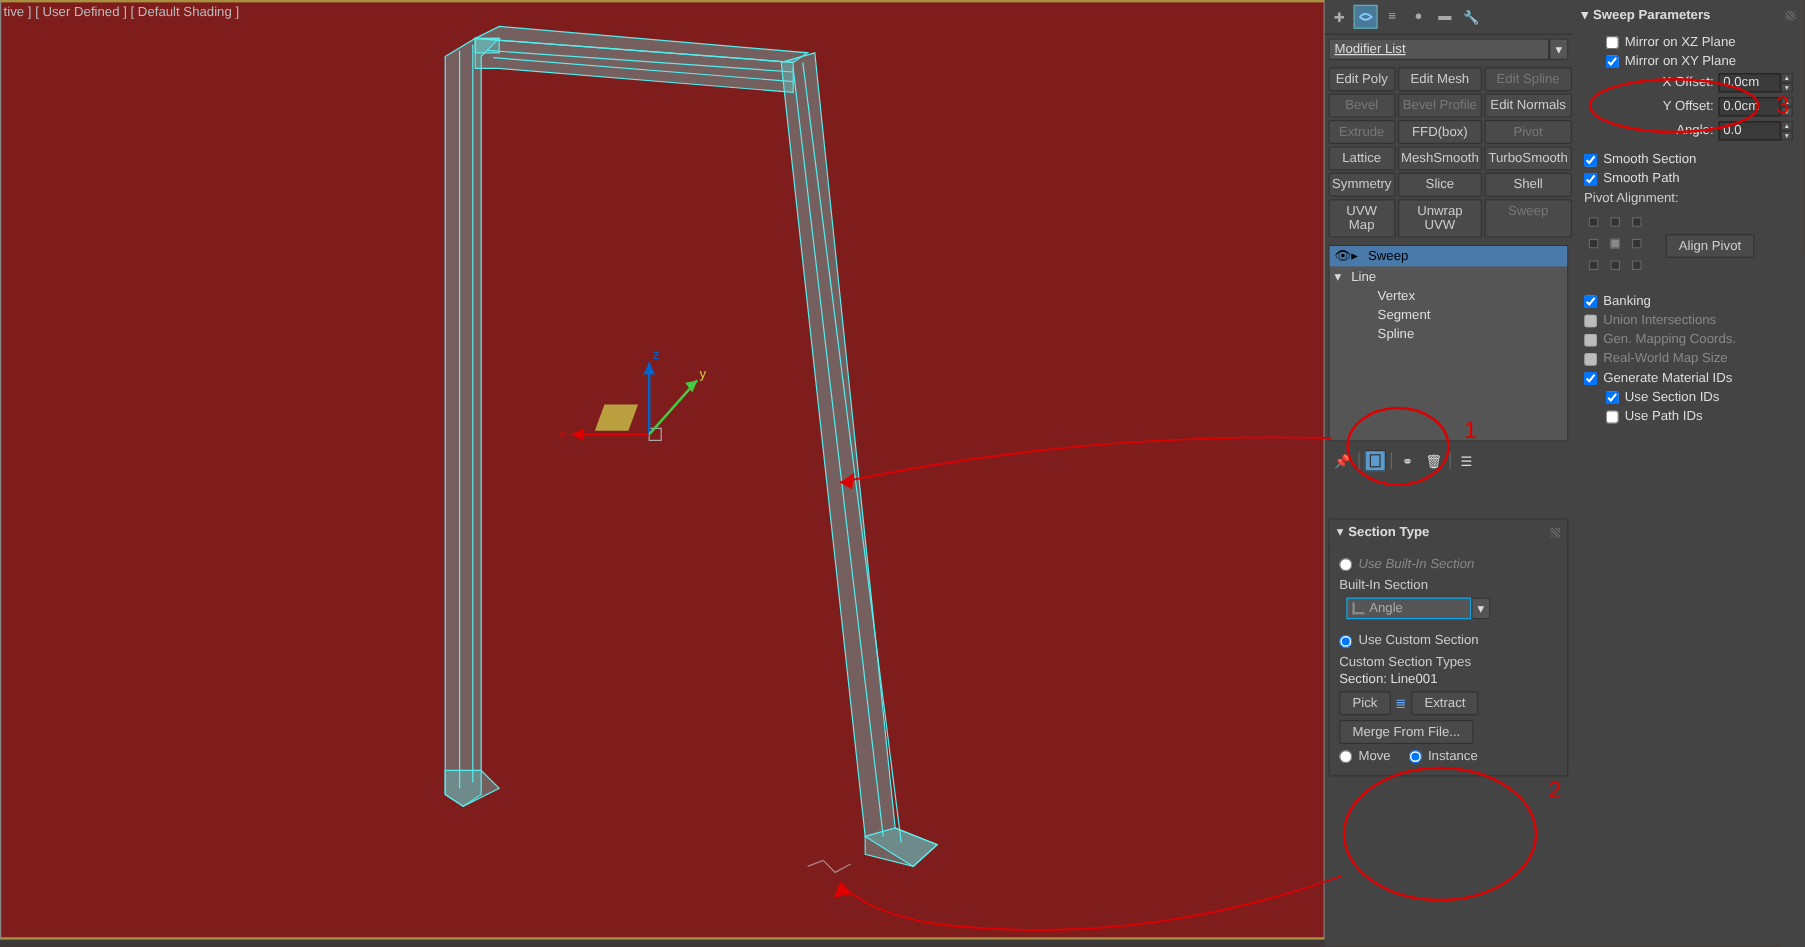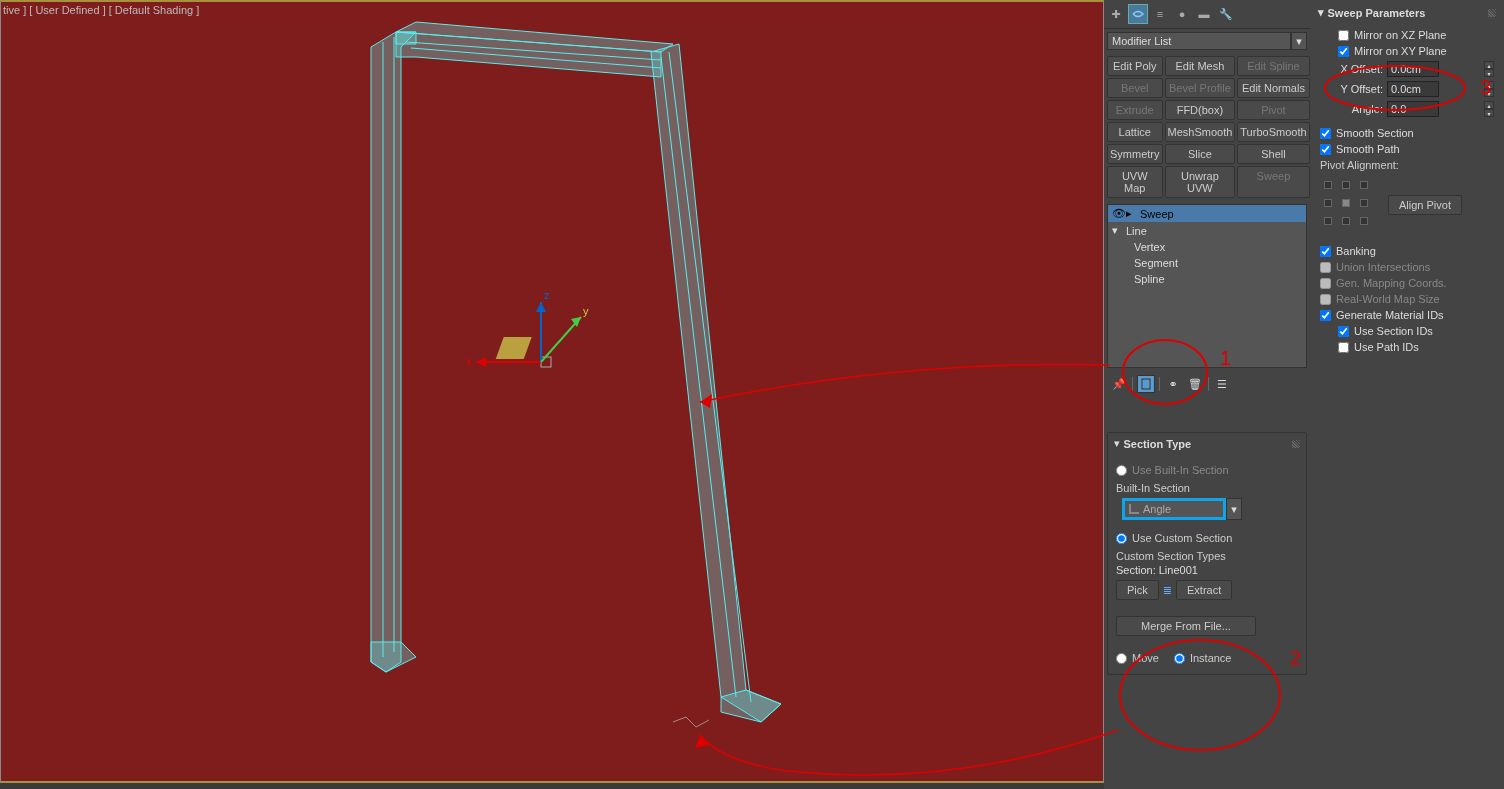--- a/index.html
+++ b/index.html
@@ -13,76 +13,76 @@
 
 .top-icons { display: flex; gap: 2px; padding: 4px 2px; border-bottom: 1px solid #333; }
 .top-icon { width: 20px; height: 20px; display: flex; align-items: center; justify-content: center; color: #aaa; cursor: pointer; }
 .top-icon.active { background: #4a7a9a; border: 1px solid #6aa; }
 
 .name-row { display: flex; padding: 3px; gap: 2px; }
 .name-input { flex: 1; background: #555; border: 1px solid #333; color: #ddd; padding: 2px 4px; font-size: 11px; }
 .color-swatch { width: 16px; height: 18px; background: #3a9; border: 1px solid #333; }
 
 .modifier-dropdown { display: flex; margin: 3px; }
-.modifier-dropdown-input { flex: 1; background: #555; border: 1px solid #333; color: #ddd; padding: 2px 4px; font-size: 11px; }
+.modifier-dropdown-input { flex: 1; background: #555; border: 1px solid #333; color: #ddd; padding: 2px 4px; font-size: 11px; text-decoration: underline; }
 .modifier-dropdown-btn { width: 16px; background: #555; border: 1px solid #333; display: flex; align-items: center; justify-content: center; }
 
 .btn-grid { padding: 3px; display: grid; grid-template-columns: 1fr 1fr 1fr; gap: 2px; }
 .btn { background: #4a4a4a; border: 1px solid #333; border-radius: 2px; color: #ccc; padding: 3px 2px; text-align: center; font-size: 11px; cursor: pointer; }
 .btn.disabled { color: #777; }
 
 .modifier-stack { margin: 3px; border: 1px solid #333; background: #555; height: 164px; }
 .stack-row { display: flex; align-items: center; padding: 2px 4px; cursor: pointer; }
 .stack-row.selected { background: #4a7aaa; color: #000; }
 .stack-eye { width: 14px; display: inline-block; }
 .stack-expand { width: 12px; display: inline-block; }
 .stack-label { padding-left: 2px; }
-.stack-sub { padding-left: 24px; align-items: center; }
+.stack-sub { padding-left: 38px; align-items: center; }
 
 .stack-toolbar { display: flex; gap: 4px; padding: 4px 6px; align-items: center; }
 .stack-tool { width: 18px; height: 18px; display: flex; align-items: center; justify-content: center; cursor: pointer; }
 .stack-tool.active { background: #5a9acc; border: 1px solid #333; }
 .stack-divider { width: 1px; height: 14px; background: #666; }
 
 .rollout { margin: 35px 3px 4px 3px; border: 1px solid #333; border-radius: 2px; }
 .rollout-header { display: flex; align-items: center; padding: 4px 6px; background: #444; cursor: pointer; position: relative; }
 .rollout-header::after { content: ""; position: absolute; right: 6px; width: 8px; height: 8px; background: repeating-linear-gradient(45deg, #666, #666 1px, transparent 1px, transparent 2px); }
 .rollout-arrow { margin-right: 4px; }
 .rollout-body { padding: 6px 8px; }
 
 .radio-row { display: flex; align-items: center; gap: 5px; padding: 4px 0; }
 .radio-row input[type=radio] { width: 11px; height: 11px; }
 .radio-row label { color: #ccc; }
-.radio-row.disabled label { color: #888; }
+.radio-row.disabled label { color: #888; font-style: italic; }
 
 .section-dropdown { display: flex; width: 120px; margin: 4px 0 8px 6px; }
-.section-dropdown-input { flex: 1; background: #555; border: 3px solid #0ea5e9; color: #aaa; padding: 2px 4px; display: flex; align-items: center; gap: 4px; }
+.section-dropdown-input { flex: 1; background: #555; border: 1px solid #0ea5e9; color: #aaa; padding: 2px 4px; display: flex; align-items: center; gap: 4px; }
 .angle-icon { width: 10px; height: 10px; border-left: 2px solid #888; border-bottom: 2px solid #888; }
 
 .subheader { color: #ccc; margin: 2px 0; font-size: 11px; }
 
 .action-row { display: flex; gap: 4px; align-items: center; margin: 4px 0; }
 .btn-small { background: #4a4a4a; border: 1px solid #333; border-radius: 2px; color: #ccc; padding: 3px 10px; font-size: 11px; cursor: pointer; }
 
-.merge-btn { width: 140px; margin: 12px 0; }
+.merge-btn { width: 112px; margin: 0 0; }
 
 
 .rollout2 { margin: 2px; }
 .rollout2-header { display: flex; align-items: center; padding: 4px 6px; cursor: pointer; color: #ddd; font-weight: bold; position: relative; }
 .rollout2-header::after { content: ""; position: absolute; right: 6px; width: 8px; height: 8px; background: repeating-linear-gradient(45deg, #666, #666 1px, transparent 1px, transparent 2px); }
 .rollout2-body { padding: 4px 8px; }
 
 .check-row { display: flex; align-items: center; gap: 5px; padding: 2px 0; }
 .check-row input { width: 11px; height: 11px; }
 .check-row.indent { padding-left: 18px; }
 .check-row.disabled { color: #888; }
 
 .param-row { display: flex; align-items: center; justify-content: flex-end; gap: 4px; padding: 2px 0; }
 .param-label { text-align: right; }
-.spinner { display: flex; gap: 45px; }
+.spinner { display: flex; }
 .spinner-input { width: 52px; background: #3a3a3a; border: 1px solid #222; color: #ddd; padding: 1px 3px; font-size: 11px; }
 .spinner-btns { display: flex; flex-direction: column; }
 .spinner-btn { width: 10px; height: 8px; background: #4a4a4a; border: 1px solid #333; font-size: 6px; display: flex; align-items: center; justify-content: center; cursor: pointer; }
 
 .pivot-grid { display: inline-grid; grid-template-columns: repeat(3, 12px); grid-template-rows: repeat(3, 12px); gap: 6px; padding: 4px; vertical-align: middle; }
 .pivot-cell { width: 8px; height: 8px; background: #333; border: 1px solid #666; cursor: pointer; }
 .pivot-cell.active { background: #888; }
 .pivot-row { display: flex; align-items: center; gap: 12px; padding: 4px 0; }
 
 .annotation { position: absolute; z-index: 100; pointer-events: none; }

